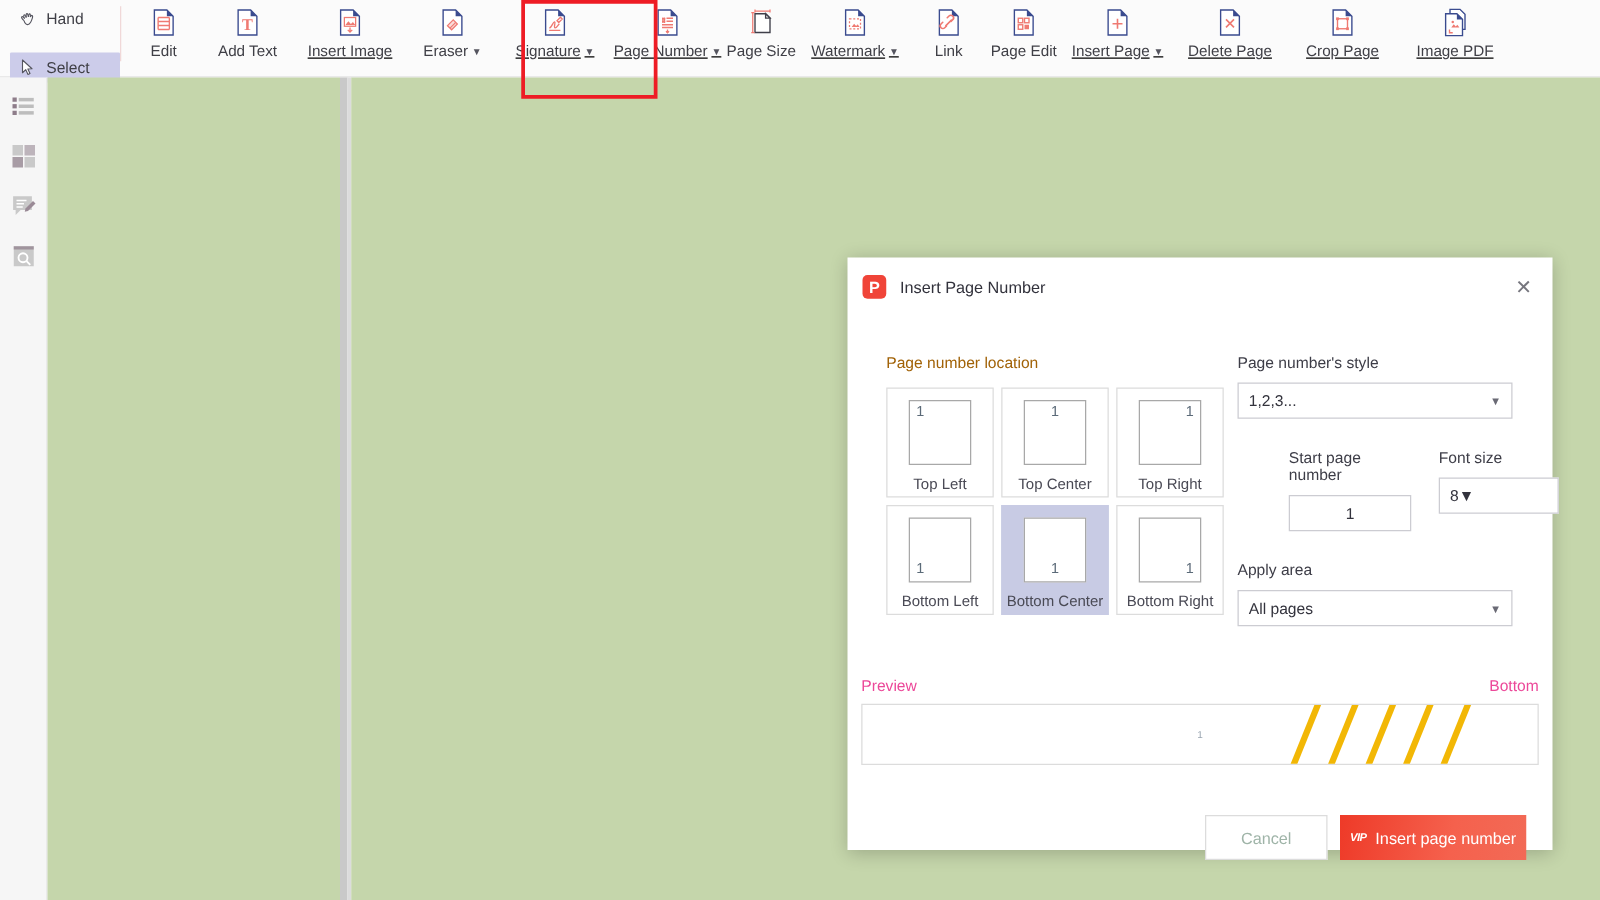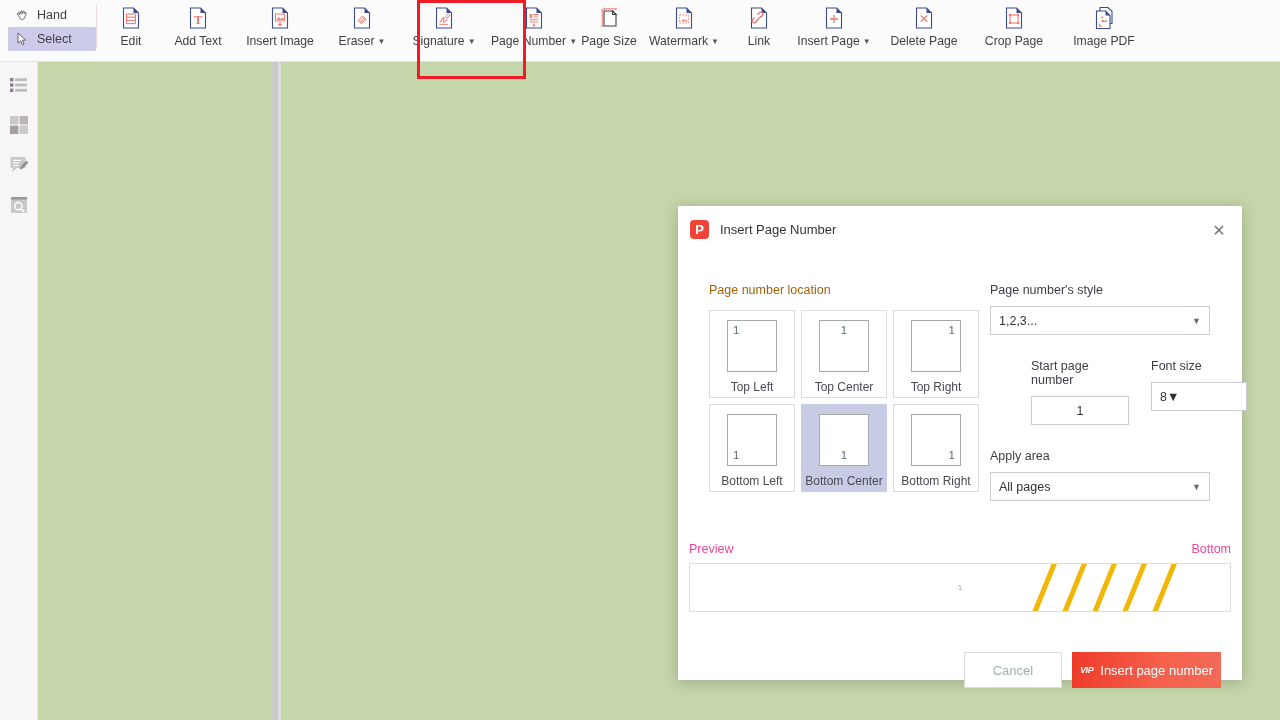--- a/index.html
+++ b/index.html
@@ -13,21 +13,21 @@
 
   
   .toolbar {
     position: absolute; left: 0; top: 0; width: 1280px; height: 62px;
     background: #fbfbfb;
     border-bottom: 1px solid #e3e3e3;
     display: flex; align-items: flex-start;
   }
   .mode-col {
     width: 96px; padding-top: 3px; padding-left: 8px;
-    display: flex; flex-direction: column; gap: 0;
+    display: flex; flex-direction: column; gap: 15px;
   }
   .mode-item {
     display: flex; align-items: center; gap: 6px;
     height: 24px; padding: 0 6px; border-radius: 1px;
     font-size: 12.5px; color: #3f3f46;
   }
   .mode-item.active { background: #ccccea; }
   .mode-icon { width: 17px; height: 16px; display:flex; align-items:center; justify-content:center; }
 
   .tb-sep {
@@ -41,21 +41,21 @@
     display: flex; flex-direction: column; align-items: center;
     padding-top: 4px;
   }
   .tool .ico { width: 26px; height: 28px; margin-bottom: 2px; }
   .tool .lbl {
     font-size: 12.2px; color: #3f3f46; white-space: nowrap;
     display: flex; align-items: center; gap: 3px;
   }
   .caret { font-size: 8px; color: #55555f; line-height: 1; position: relative; top: 1px; }
   .tool.w-narrow { width: 60px; }
-  .tool.w-wide { width: 90px; }
+  .tool.w-wide { width: 90px; text-decoration: underline; }
 
   
   .hl-box {
     position: absolute; left: 417px; top: 0px; width: 109px; height: 79px;
     border: 3px solid #ee1c25; pointer-events: none; z-index: 40;
   }
 
   
   .rail {
     position: absolute; left: 0; top: 62px; width: 38px; height: 658px;
@@ -368,20 +368,35 @@
             <g fill="none" stroke="#ef7a72" stroke-width="1.3" stroke-linecap="round">
               <path d="M11.2 16.8 l-1.4 1.4 a2.1 2.1 0 0 1 -3-3 l1.4-1.4"></path>
               <path d="M14.8 13.2 l1.4-1.4 a2.1 2.1 0 0 0 -3-3 l-1.4 1.4"></path>
               <path d="M10.2 15.6 l4.4-4.4" transform="translate(0.5,0.9)"></path>
             </g>
           </svg>
         </span>
         <span class="lbl">Link</span>
       </div>
 
+      <div class="tool w-narrow">
+        <span class="ico">
+          <svg width="26" height="28" viewBox="0 0 26 28">
+            <path d="M5.5 4 h10 l5 5 v15 h-15 z" fill="#fff" stroke="#3a4b8f" stroke-width="1.1"></path>
+            <path d="M15.5 4 l5 5 h-5 z" fill="#3a4b8f"></path>
+            <g fill="none" stroke="#ef7a72" stroke-width="1.1">
+              <rect x="8.6" y="10.6" width="3.6" height="3.6"></rect>
+              <rect x="13.6" y="10.6" width="3.6" height="3.6"></rect>
+              <rect x="8.6" y="15.8" width="3.6" height="3.6"></rect>
+            </g>
+            <rect x="13.6" y="15.8" width="3.6" height="3.6" fill="#ef7a72"></rect>
+          </svg>
+        </span>
+        <span class="lbl">Page Edit</span>
+      </div>
 
       <div class="tool w-wide">
         <span class="ico">
           <svg width="26" height="28" viewBox="0 0 26 28">
             <path d="M5.5 4 h10 l5 5 v15 h-15 z" fill="#fff" stroke="#3a4b8f" stroke-width="1.1"></path>
             <path d="M15.5 4 l5 5 h-5 z" fill="#3a4b8f"></path>
             <path d="M13 11 v8 M9 15 h8" stroke="#ef7a72" stroke-width="1.3"></path>
           </svg>
         </span>
         <span class="lbl">

